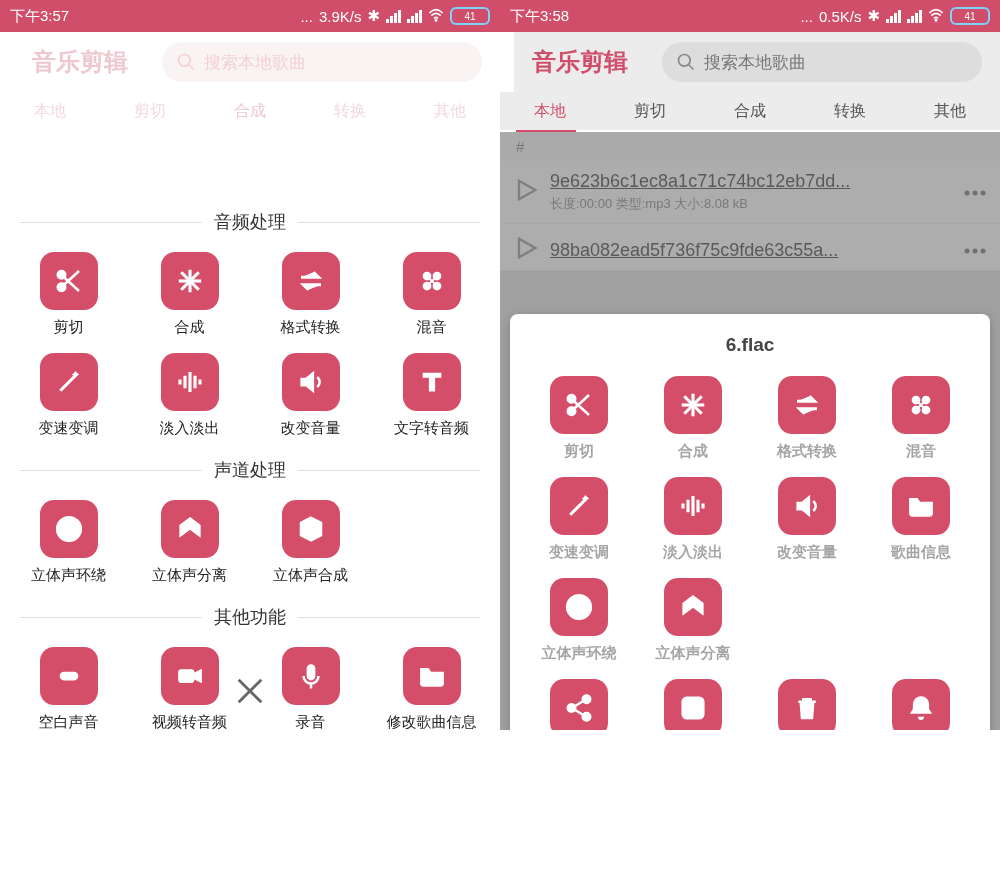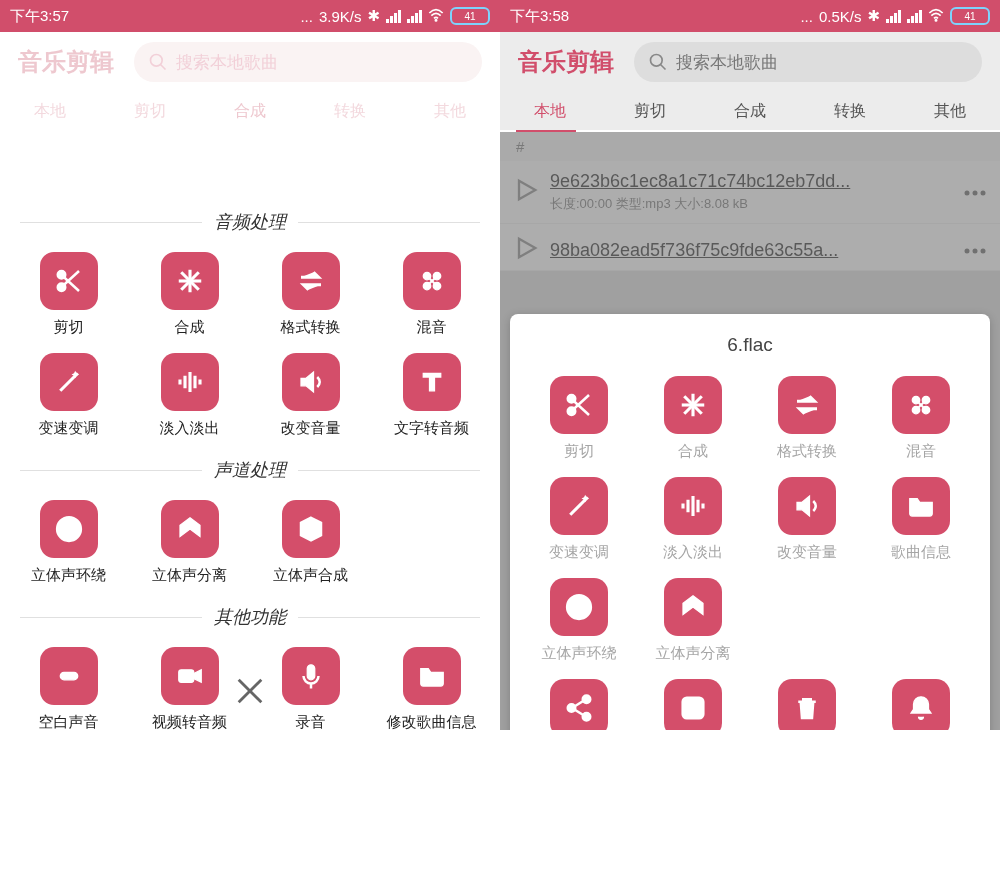--- a/index.html
+++ b/index.html
@@ -3,36 +3,36 @@
 <meta charset="utf-8">
 <style>
   html,body{margin:0;padding:0;font-family:-apple-system,"PingFang SC","Microsoft YaHei",sans-serif;}
   body{width:1000px;height:886px;background:#fff;display:flex;}
   .phone{width:500px;height:730px;position:relative;overflow:hidden;}
   
   .status{height:32px;background:#d14e6b;color:#fff;display:flex;align-items:center;justify-content:space-between;padding:0 10px;font-size:15px;}
   .status .right{display:flex;align-items:center;gap:6px;}
   .battery{border:2px solid #7dd3fc;border-radius:6px;width:30px;height:14px;display:flex;align-items:center;justify-content:center;font-size:10px;padding:0 3px;}
   
-  .header{height:60px;display:flex;align-items:center;padding:0 18px;gap:20px;}
+  .header{height:60px;display:flex;align-items:center;padding:0 18px;gap:34px;margin-left:14px;}
   .title{font-size:24px;font-weight:600;}
   .search{flex:1;height:40px;border-radius:20px;display:flex;align-items:center;padding:0 14px;font-size:17px;gap:8px;}
   
   .tabs{height:38px;display:flex;align-items:center;justify-content:space-around;font-size:16px;}
   .tabline{height:2px;background:transparent;}
   .tabline .sel{width:60px;height:2px;background:#d14e6b;margin-left:16px;}
   
   .left .header, .left .tabs{color:#f3d9de;}
   .left .title{color:#eec8cf;}
   .left .search{background:#faf3f3;color:#f2d0d8;}
   .left .emptymsg{position:absolute;top:470px;left:0;right:0;text-align:center;color:#dcd6d6;font-size:18px;}
   .left .panel{position:absolute;left:0;right:0;top:200px;bottom:0;background:#fff;}
   .sectitle{display:flex;align-items:center;color:#333;font-size:18px;margin:10px 20px 4px;}
   .sectitle::before,.sectitle::after{content:"";flex:1;height:1px;background:#e0e0e0;}
-  .sectitle span{padding:0 12px;font-style:italic;}
+  .sectitle span{padding:0 12px;}
   .grid{display:grid;grid-template-columns:repeat(4,1fr);padding:8px 8px 0;text-align:center;}
   .cell{padding:6px 0 10px;}
   .iconbtn{width:58px;height:58px;background:#d44e6a;border-radius:14px;margin:0 auto 8px;display:flex;align-items:center;justify-content:center;color:#fff;}
   .iconbtn svg{width:30px;height:30px;fill:#fff;stroke:#fff;}
   .lab{font-size:15px;color:#222;}
   .left .close{position:absolute;bottom:18px;left:0;right:0;text-align:center;}
   .left .close svg{width:34px;height:34px;stroke:#666;}
   
   .right .title{color:#d14e6b;}
   .right .search{background:#ddd;color:#777;}
@@ -42,21 +42,21 @@
   .right .body::before{content:"";position:absolute;inset:0;background:rgba(0,0,0,0);}
   .sectionhash{padding:6px 16px;background:#e6e6e6;color:#7a7a7a;font-size:15px;}
   .song{display:flex;align-items:center;padding:10px 12px;background:#eee;border-bottom:1px solid #e0e0e0;}
   .play svg{width:28px;height:28px;stroke:#888;fill:none;}
   .songmain{flex:1;padding:0 10px;min-width:0;}
   .songname{font-size:18px;color:#333;white-space:nowrap;overflow:hidden;text-overflow:ellipsis;text-decoration:underline;}
   .songmeta{font-size:13px;color:#777;margin-top:3px;}
   .more svg{width:26px;height:8px;fill:#666;}
   .scrim{position:absolute;inset:0;background:rgba(120,120,120,0.55);}
   .right .body{background:#d0d0d0;}
-  .sheet{position:absolute;left:10px;right:10px;bottom:8px;top:182px;background:#fff;border-radius:8px;box-shadow:0 2px 10px rgba(0,0,0,0.2);padding:14px 8px 10px;}
+  .sheet{position:absolute;left:10px;right:10px;bottom:8px;top:182px;background:#fff;border-radius:8px;box-shadow:0 2px 10px rgba(0,0,0,0.2);padding:14px 8px 10px;font-weight:bold;}
   .sheet .sheettitle{text-align:center;font-size:19px;color:#444;margin:6px 0 10px;}
   .sheet .grid{padding:4px 4px 0;}
   .sheet .lab{color:#a5a5a5;}
   .right .header{background:#ececec;}
   .right .tabs{background:#ececec;}
   .right .listarea{background:#ececec;}
   .sigbar{display:inline-flex;align-items:flex-end;gap:1px;height:14px;}
   .sigbar span{width:3px;background:#fff;}
 </style>
 </head>

